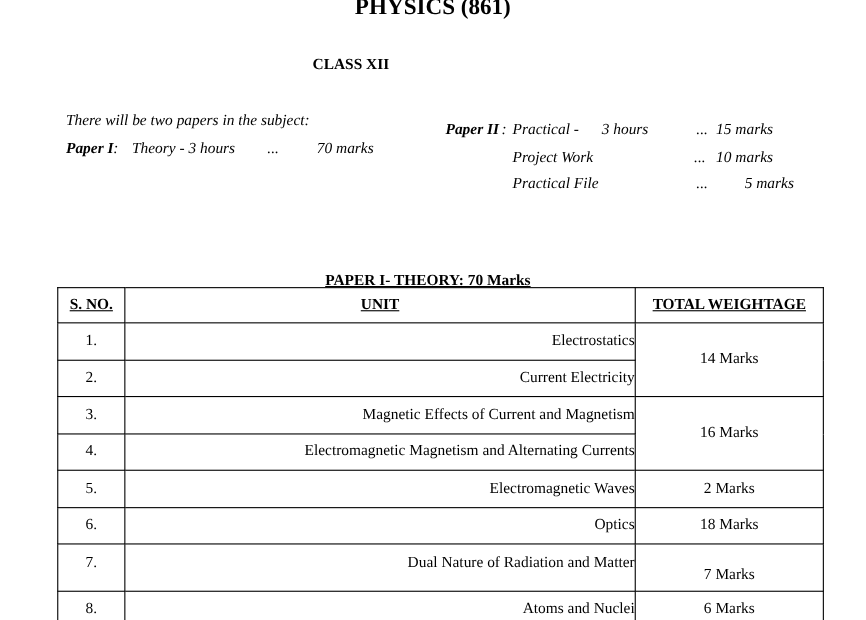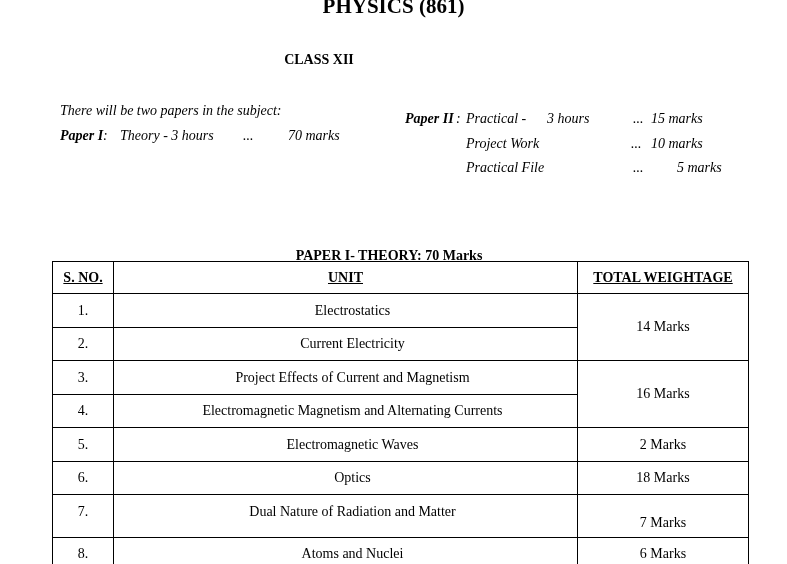--- a/index.html
+++ b/index.html
@@ -9,21 +9,21 @@
   .title { left:0; width:787px; text-align:center; top:-6px; font-size:21px; font-weight:bold; letter-spacing:0px; }
   .class { left:0; width:638px; text-align:center; top:52px; font-size:14px; font-weight:bold; }
   .it { font-style:italic; font-size:14px; }
   .b { font-weight:bold; }
   .sub { left:0; width:778px; text-align:center; top:208px; font-size:14px; font-weight:bold;margin-top:40px; }
   .sub span { text-decoration:underline; }
   table { position:absolute; left:52px; top:261px; border-collapse:collapse; width:697px; }
   td, th { border:1.5px solid #000; font-size:14px; padding:0; }
   th { font-weight:bold; height:31px;text-decoration:underline; }
   td.sno { text-align:center; width:60px; }
-  td.unit { padding-left:14px; text-align:center; width:449px; }
+  td.unit { padding-left:14px; text-align:right; width:449px; }
   td.wt { text-align:center; }
   td.wt.low { vertical-align:bottom; padding-bottom:6px; }
   td.unit.top, td.sno.top { vertical-align:top; padding-top:9px; }
 </style>
 </head>
 <body>
 
 <div class="abs title">PHYSICS (861)</div>
 <div class="abs class">CLASS XII</div>
 
@@ -68,21 +68,21 @@
     <td class="sno">1.</td>
     <td class="unit">Electrostatics</td>
     <td class="wt" rowspan="2">14 Marks</td>
   </tr>
   <tr style="height:33px">
     <td class="sno">2.</td>
     <td class="unit">Current Electricity</td>
   </tr>
   <tr style="height:34px">
     <td class="sno">3.</td>
-    <td class="unit">Project Effects of Current and Magnetism</td>
+    <td class="unit">Magnetic Effects of Current and Magnetism</td>
     <td class="wt" rowspan="2">16 Marks</td>
   </tr>
   <tr style="height:33px">
     <td class="sno">4.</td>
     <td class="unit">Electromagnetic Magnetism and Alternating Currents</td>
   </tr>
   <tr style="height:34px">
     <td class="sno">5.</td>
     <td class="unit">Electromagnetic Waves</td>
     <td class="wt">2 Marks</td>

